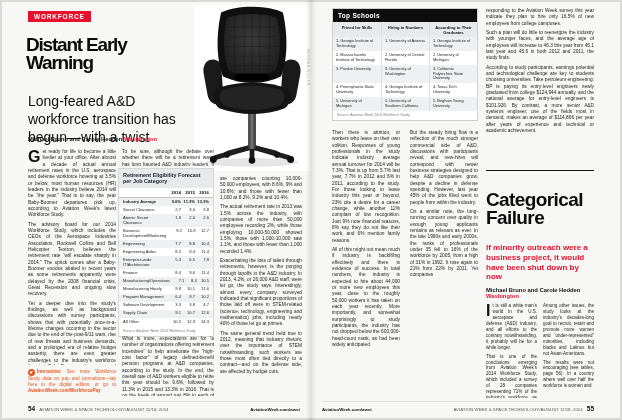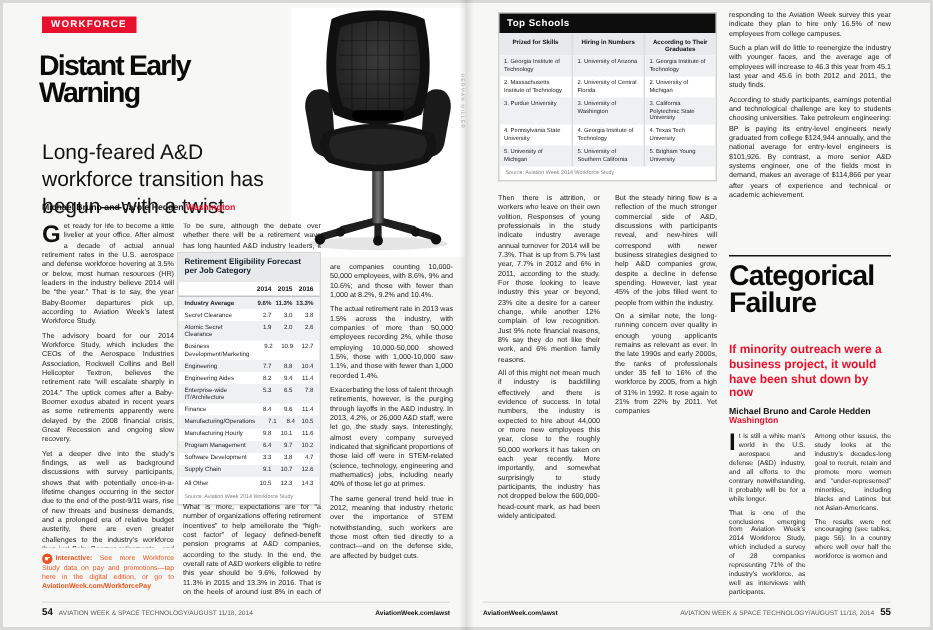--- a/index.html
+++ b/index.html
@@ -62,21 +62,21 @@
   .ts-row.alt{background:#eef0f2}
   .ts-cell{width:33.333%;padding:2px 3px;line-height:1.25;border-left:1px solid #dddddb;min-height:12px}
   .ts-cell:first-child{border-left:none}
   .ts-src{font-size:3.6px;color:#808080;padding:2.5px 4px 3px}
 
   #colD{left:332px;top:130px;width:68px;height:266px}
   #colE{left:410px;top:130px;width:68px;height:266px}
   #colFtop{left:486px;top:8px;width:108px;height:158px}
 
   #categorical{position:absolute;left:486px;top:170px;width:108px;height:228px;
-    border-top:1.5px solid #141414;padding-top:5px;overflow:hidden}
+    border-top:1.5px solid #141414;padding-top:20px;overflow:hidden}
   .cf-headline{font-size:19px;font-weight:bold;line-height:.95;letter-spacing:-.6px;color:#0b0b0b;white-space:pre-line}
   .cf-deck{color:#e8112d;font-size:8px;font-weight:bold;line-height:1.22;margin-top:16px}
   .cf-byline{margin-top:5px}
   .cf-cols{display:flex;gap:6px;margin-top:4px}
   .cf-col{width:51px;overflow:hidden}
   .cf-col p{font-size:4.5px;line-height:1.32;text-align:justify;margin-bottom:3px}
 
   
   .footer{position:absolute;bottom:8px;width:272px;display:flex;align-items:baseline;gap:4px;
     font-size:4.4px;color:#5a5a5a;border-top:1px solid #e0e0de;padding-top:3px}

